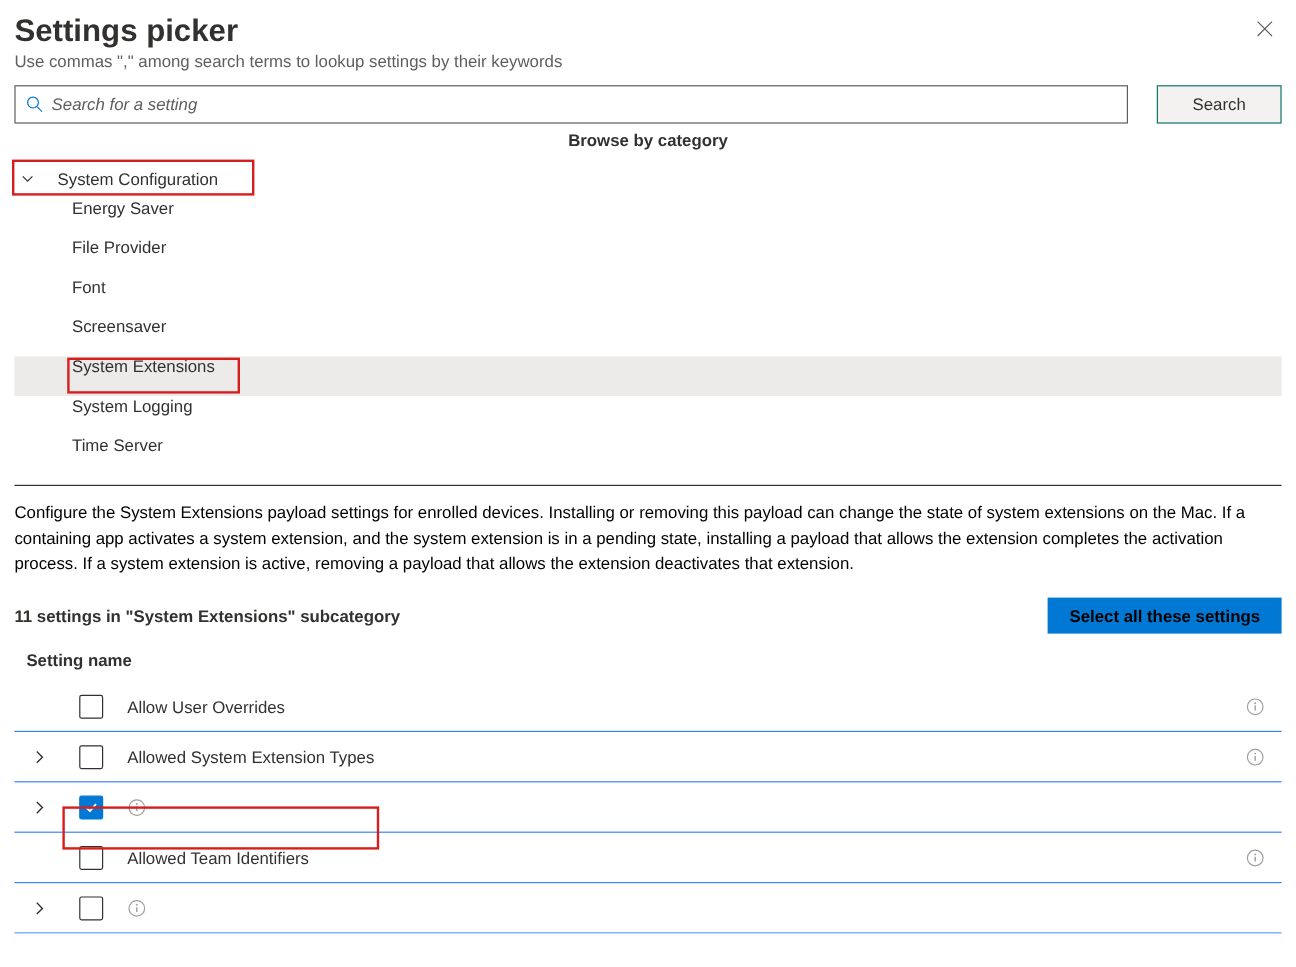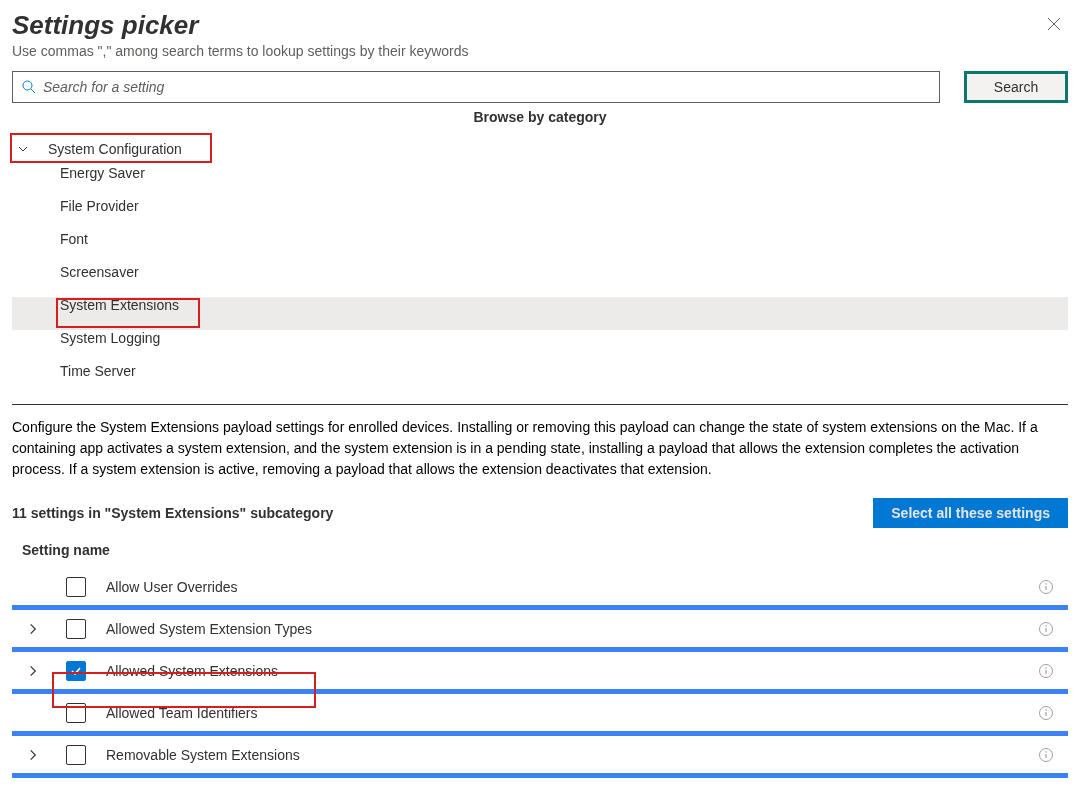--- a/index.html
+++ b/index.html
@@ -4,57 +4,57 @@
   <style>
     * { box-sizing: border-box; margin: 0; padding: 0; }
     body {
       font-family: "Segoe UI", -apple-system, sans-serif;
       color: #323130;
       background: #fff;
       width: 1080px;
       padding: 10px 12px 0 12px;
     }
     .header-row { display: flex; justify-content: space-between; align-items: flex-start; }
-    .title { font-size: 26px; font-weight: 600; color: #323130; margin-bottom: 2px; font-style: italic; }
+    .title { font-size: 26px; font-weight: 600; color: #323130; margin-bottom: 2px; }
     .subtitle { font-size: 14px; color: #605e5c; margin-bottom: 12px; }
     .close-x { font-size: 18px; color: #605e5c; cursor: pointer; padding: 6px 6px 0 0; }
     .search-row { display: flex; gap: 24px; margin-bottom: 6px; }
     .search-box { flex: 1; display: flex; align-items: center; border: 1px solid #605e5c; height: 32px; padding: 0 8px; }
     .search-box input {
       flex: 1; border: none; outline: none; font-size: 14px; font-style: italic;
       color: #605e5c; background: transparent;
     }
     .search-box input::placeholder { color: #605e5c; font-style: italic; }
     .search-icon { width: 16px; height: 16px; margin-right: 6px; }
     .search-btn {
-      width: 104px; height: 32px; background: #f3f2f1; border: 3px solid #0f766e;
+      width: 104px; height: 32px; background: #f3f2f1; border: 1px solid #0f766e;
       font-size: 14px; color: #323130; cursor: pointer;
     }
     .browse-cat { font-size: 14px; font-weight: 600; margin-bottom: 8px; text-align: center; }
     .category-row { display: flex; align-items: center; height: 32px; padding-left: 4px; cursor: pointer; gap: 12px; }
     .chev { width: 14px; display: inline-flex; justify-content: center; align-items: center; margin-right: 6px; }
     .category-label { font-size: 14px; }
     .highlight-red { border: 2px solid #d61e1e; position: absolute; pointer-events: none; }
     .hl-cat { left: 10px; top: 133px; width: 202px; height: 30px; }
     .hl-sub { left: 56px; top: 298px; width: 144px; height: 30px; }
     .hl-row { left: 52px; top: 672px; width: 264px; height: 36px; }
     .subcat-row { display: flex; align-items: flex-start; height: 33px; padding-left: 48px; cursor: pointer; }
     .subcat-row.selected { background: #edebe9; }
     .subcat-label { font-size: 14px; }
     .divider { border: none; border-top: 1px solid #323130; margin: 8px 0 12px 0; }
     .description { font-size: 14px; line-height: 1.5; color: #000000; margin-bottom: 18px; }
     .count-row { display: flex; justify-content: space-between; align-items: center; margin-bottom: 14px; }
     .count-label { font-size: 14px; font-weight: 600; }
     .select-all-btn {
-      background: #0078d4; color: #e5e5e5; border: none; height: 30px;
+      background: #0078d4; color: #000000; border: none; height: 30px;
       padding: 0 18px; font-size: 14px; font-weight: 600; cursor: pointer;
     }
     .setting-name-header { font-size: 14px; font-weight: 600; padding-left: 10px; margin-bottom: 10px; }
     .setting-row {
-      display: flex; align-items: center; height: 42px; border-bottom: 5px solid #3b82f6;
+      display: flex; align-items: center; height: 42px; border-bottom: 1px solid #3b82f6;
       padding-left: 14px; cursor: pointer;
     }
     .setting-row:first-of-type { border-top: 1px solid #edebe9; }
     .expand-cell { width: 40px; display: flex; justify-content: flex-start; align-items: center; }
     .expand-chev { width: 14px; height: 14px; }
     .checkbox {
       width: 20px; height: 20px; border: 1px solid #323130; border-radius: 2px;
       margin-right: 20px; display: flex; align-items: center; justify-content: center;
       flex-shrink: 0;
     }
@@ -169,21 +169,20 @@
   <span class="expand-cell">
     <svg class="expand-chev" viewBox="0 0 12 12">
         <path d="M4 2 L8 6 L4 10" stroke="#323130" stroke-width="1" fill="none"></path>
       </svg>
   </span>
   <span class="checkbox checked">
     <svg width="14" height="14" viewBox="0 0 14 14">
         <path d="M3 7 L6 10 L11 4" stroke="#fff" stroke-width="1.6" fill="none"></path>
       </svg>
   </span>
-  <span class="row-label">Allowed System Extensions</span>
   <svg class="info-icon" viewBox="0 0 16 16">
       <circle cx="8" cy="8" r="6.5" stroke="#a19f9d" stroke-width="1" fill="none"></circle>
       <circle cx="8" cy="5" r="0.8" fill="#a19f9d"></circle>
       <line x1="8" y1="7" x2="8" y2="11" stroke="#a19f9d" stroke-width="1.2"></line>
     </svg>
 </div>
 
 <div class="setting-row">
   <span class="expand-cell"></span>
   <span class="checkbox">
@@ -199,21 +198,20 @@
 
 <div class="setting-row">
   <span class="expand-cell">
     <svg class="expand-chev" viewBox="0 0 12 12">
         <path d="M4 2 L8 6 L4 10" stroke="#323130" stroke-width="1" fill="none"></path>
       </svg>
   </span>
   <span class="checkbox">
     
   </span>
-  <span class="row-label">Removable System Extensions</span>
   <svg class="info-icon" viewBox="0 0 16 16">
       <circle cx="8" cy="8" r="6.5" stroke="#a19f9d" stroke-width="1" fill="none"></circle>
       <circle cx="8" cy="5" r="0.8" fill="#a19f9d"></circle>
       <line x1="8" y1="7" x2="8" y2="11" stroke="#a19f9d" stroke-width="1.2"></line>
     </svg>
 </div>
 
 <div class="highlight-red hl-cat"></div>
 <div class="highlight-red hl-sub"></div>
 <div class="highlight-red hl-row"></div>

